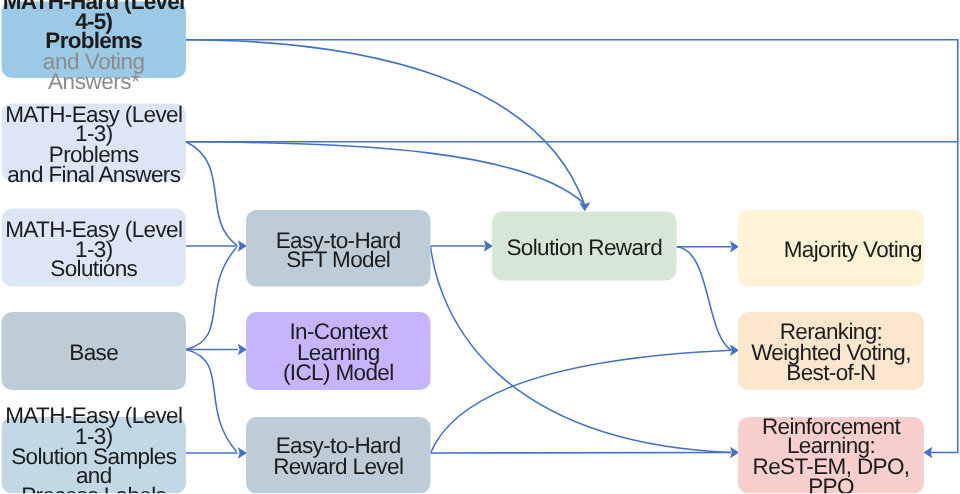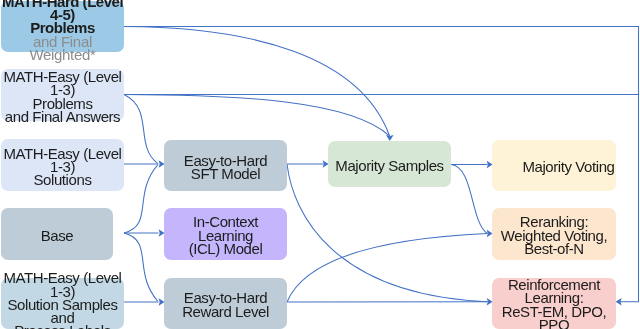--- a/index.html
+++ b/index.html
@@ -47,45 +47,45 @@
       <path d="M322.60,160.20 L328.60,164.00 L322.60,167.80 L323.70,164.00 Z"></path>
       <path d="M386.00,134.90 L389.80,140.90 L393.60,134.90 L389.80,136.00 Z"></path>
       <path d="M486.70,160.70 L492.70,164.50 L486.70,168.30 L487.80,164.50 Z"></path>
       <path d="M486.70,229.70 L492.70,233.50 L486.70,237.30 L487.80,233.50 Z"></path>
       <path d="M486.70,297.90 L492.70,301.70 L486.70,305.50 L487.80,301.70 Z"></path>
       <path d="M621.60,297.90 L615.60,301.70 L621.60,305.50 L620.50,301.70 Z"></path>
     </g>
   </svg>
   <div id="nodes">
       <div class="node bold" style="left: 1px; top: 1px; width: 123px; height: 51px; background: rgb(156, 201, 230);">
-        <div class="txt"><span>MATH-Hard (Level 4-5)</span><br><span>Problems</span><br><span class="muted">and Final Weighted*</span></div>
+        <div class="txt"><span>MATH-Hard (Level 4-5)</span><br><span>Problems</span><br><span class="muted">and Voting Answers*</span></div>
       </div>
       <div class="node" style="left: 1px; top: 69px; width: 123px; height: 52px; background: rgb(220, 230, 247);">
         <div class="txt"><span>MATH-Easy (Level 1-3)</span><br><span>Problems</span><br><span>and Final Answers</span></div>
       </div>
       <div class="node" style="left: 1px; top: 139px; width: 123px; height: 52px; background: rgb(220, 230, 247);">
         <div class="txt"><span>MATH-Easy (Level 1-3)</span><br><span>Solutions</span></div>
       </div>
-      <div class="node" style="left: 1px; top: 208px; width: 112px; height: 51.5px; background: rgb(189, 204, 214);">
+      <div class="node" style="left: 1px; top: 208px; width: 123px; height: 51.5px; background: rgb(189, 204, 214);">
         <div class="txt"><span>Base</span><br></div>
       </div>
       <div class="node" style="left: 1px; top: 277.5px; width: 123px; height: 51px; background: rgb(194, 216, 228);">
         <div class="txt"><span>MATH-Easy (Level 1-3)</span><br><span>Solution Samples and</span><br><span>Process Labels</span></div>
       </div>
       <div class="node" style="left: 164px; top: 140px; width: 123px; height: 51px; background: rgb(189, 204, 214);">
         <div class="txt"><span>Easy-to-Hard</span><br><span>SFT Model</span></div>
       </div>
       <div class="node" style="left: 164px; top: 208px; width: 123px; height: 51.5px; background: #c4b5fd;">
         <div class="txt"><span>In-Context Learning</span><br><span>(ICL) Model</span></div>
       </div>
       <div class="node" style="left: 164px; top: 277.5px; width: 123px; height: 51px; background: rgb(189, 204, 214);">
         <div class="txt"><span>Easy-to-Hard</span><br><span>Reward Level</span></div>
       </div>
       <div class="node" style="left: 328px; top: 141px; width: 123px; height: 46px; background: rgb(214, 231, 213);">
-        <div class="txt"><span>Majority Samples</span></div>
+        <div class="txt"><span>Solution Reward</span></div>
       </div>
       <div class="node" style="left: 492px; top: 140px; width: 124px; height: 51px; background: rgb(254, 243, 214); padding-left: 29px;">
         <div class="txt"><span>Majority Voting</span></div>
       </div>
       <div class="node" style="left: 492px; top: 208px; width: 124px; height: 51.5px; background: rgb(252, 230, 206);">
         <div class="txt"><span>Reranking:</span><br><span>Weighted Voting,</span><br><span>Best-of-N</span></div>
       </div>
       <div class="node" style="left: 492px; top: 277.5px; width: 124px; height: 51px; background: rgb(248, 207, 204); text-align: center;">
         <div class="txt"><span>Reinforcement Learning:</span><br><span>ReST-EM, DPO,</span><br><span>PPO</span></div>
       </div>

